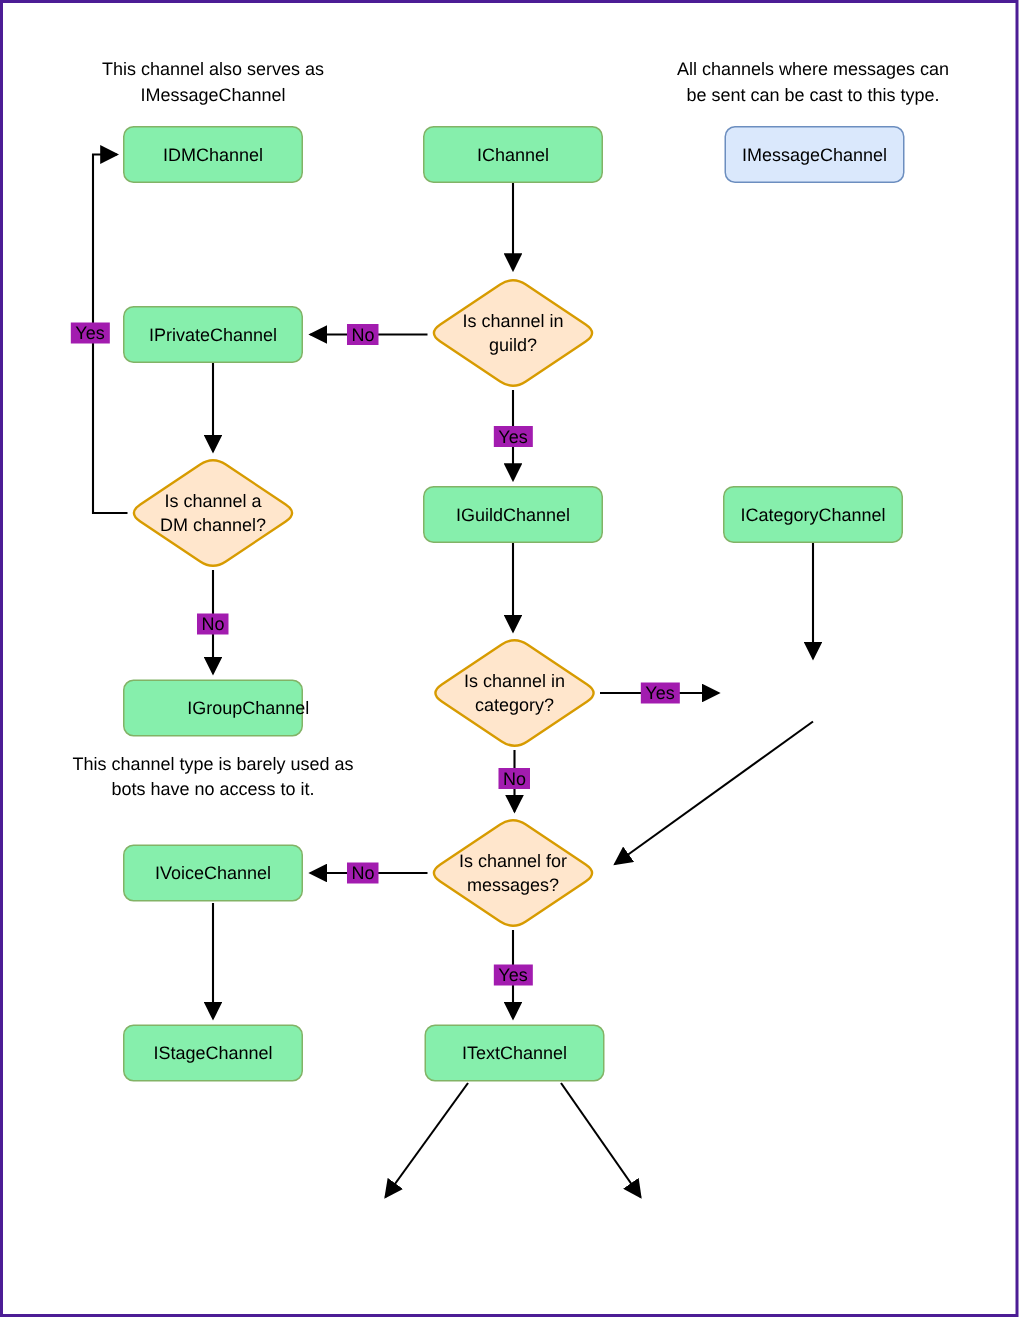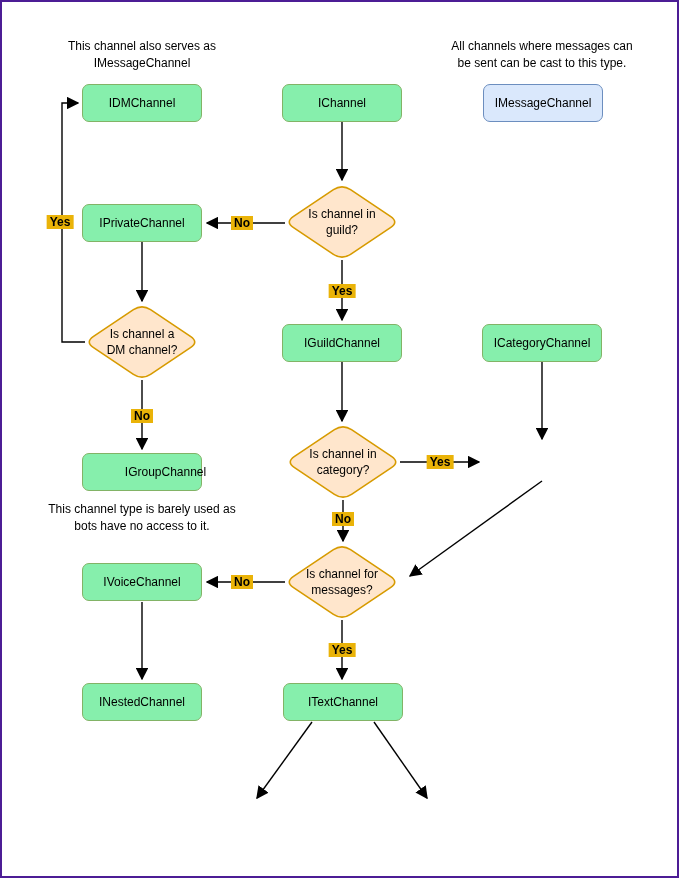--- a/index.html
+++ b/index.html
@@ -19,23 +19,22 @@
     display:flex; align-items:center; justify-content:center;
     font-size:12px; box-sizing:border-box; text-align:center;
   }
   .green { background:#86efac; border:1.5px solid #82b366; }
   .blue  { background:#dae8fc; border:1.5px solid #6c8ebf; }
   .dlabel {
     position:absolute; width:110px; text-align:center; font-size:12px;
     line-height:16px; white-space:pre-line; transform:translate(-50%,-50%);
   }
   .elabel {
-    position:absolute; font-size:12px; background:#eab308; padding:0 3px;
+    position:absolute; font-size:12px; background:#a21caf; padding:0 3px;
     transform:translate(-50%,-50%);
-    font-weight:bold;
   }
   .note {
     position:absolute; width:250px; text-align:center; font-size:12px;
     line-height:17px; white-space:pre-line; transform:translateX(-50%);
   }
 </style>
 </head>
 <body>
 
 <div class="frame">
@@ -79,21 +78,21 @@
 bots have no access to it.</div>
 
   <div class="node green" style="left:80px;  top:82px;">IDMChannel</div>
   <div class="node green" style="left:280px; top:82px;">IChannel</div>
   <div class="node blue" style="left:481px; top:82px;">IMessageChannel</div>
   <div class="node green" style="left:80px;  top:202px;">IPrivateChannel</div>
   <div class="node green" style="left:280px; top:322px;">IGuildChannel</div>
   <div class="node green" style="left:480px; top:322px;">ICategoryChannel</div>
   <div class="node green" style="left:80px;  top:451px;padding-left:47px;">IGroupChannel</div>
   <div class="node green" style="left:80px;  top:561px;">IVoiceChannel</div>
-  <div class="node green" style="left:80px;  top:681px;">INestedChannel</div>
+  <div class="node green" style="left:80px;  top:681px;">IStageChannel</div>
   <div class="node green" style="left:281px; top:681px;">ITextChannel</div>
 
   <div class="dlabel" style="left:340px; top:220px;">Is channel in
 guild?</div>
   <div class="dlabel" style="left:140px; top:340px;text-align:center;">Is channel a
 DM channel?</div>
   <div class="dlabel" style="left:341px; top:460px;">Is channel in
 category?</div>
   <div class="dlabel" style="left:340px; top:580px;">Is channel for
 messages?</div>

